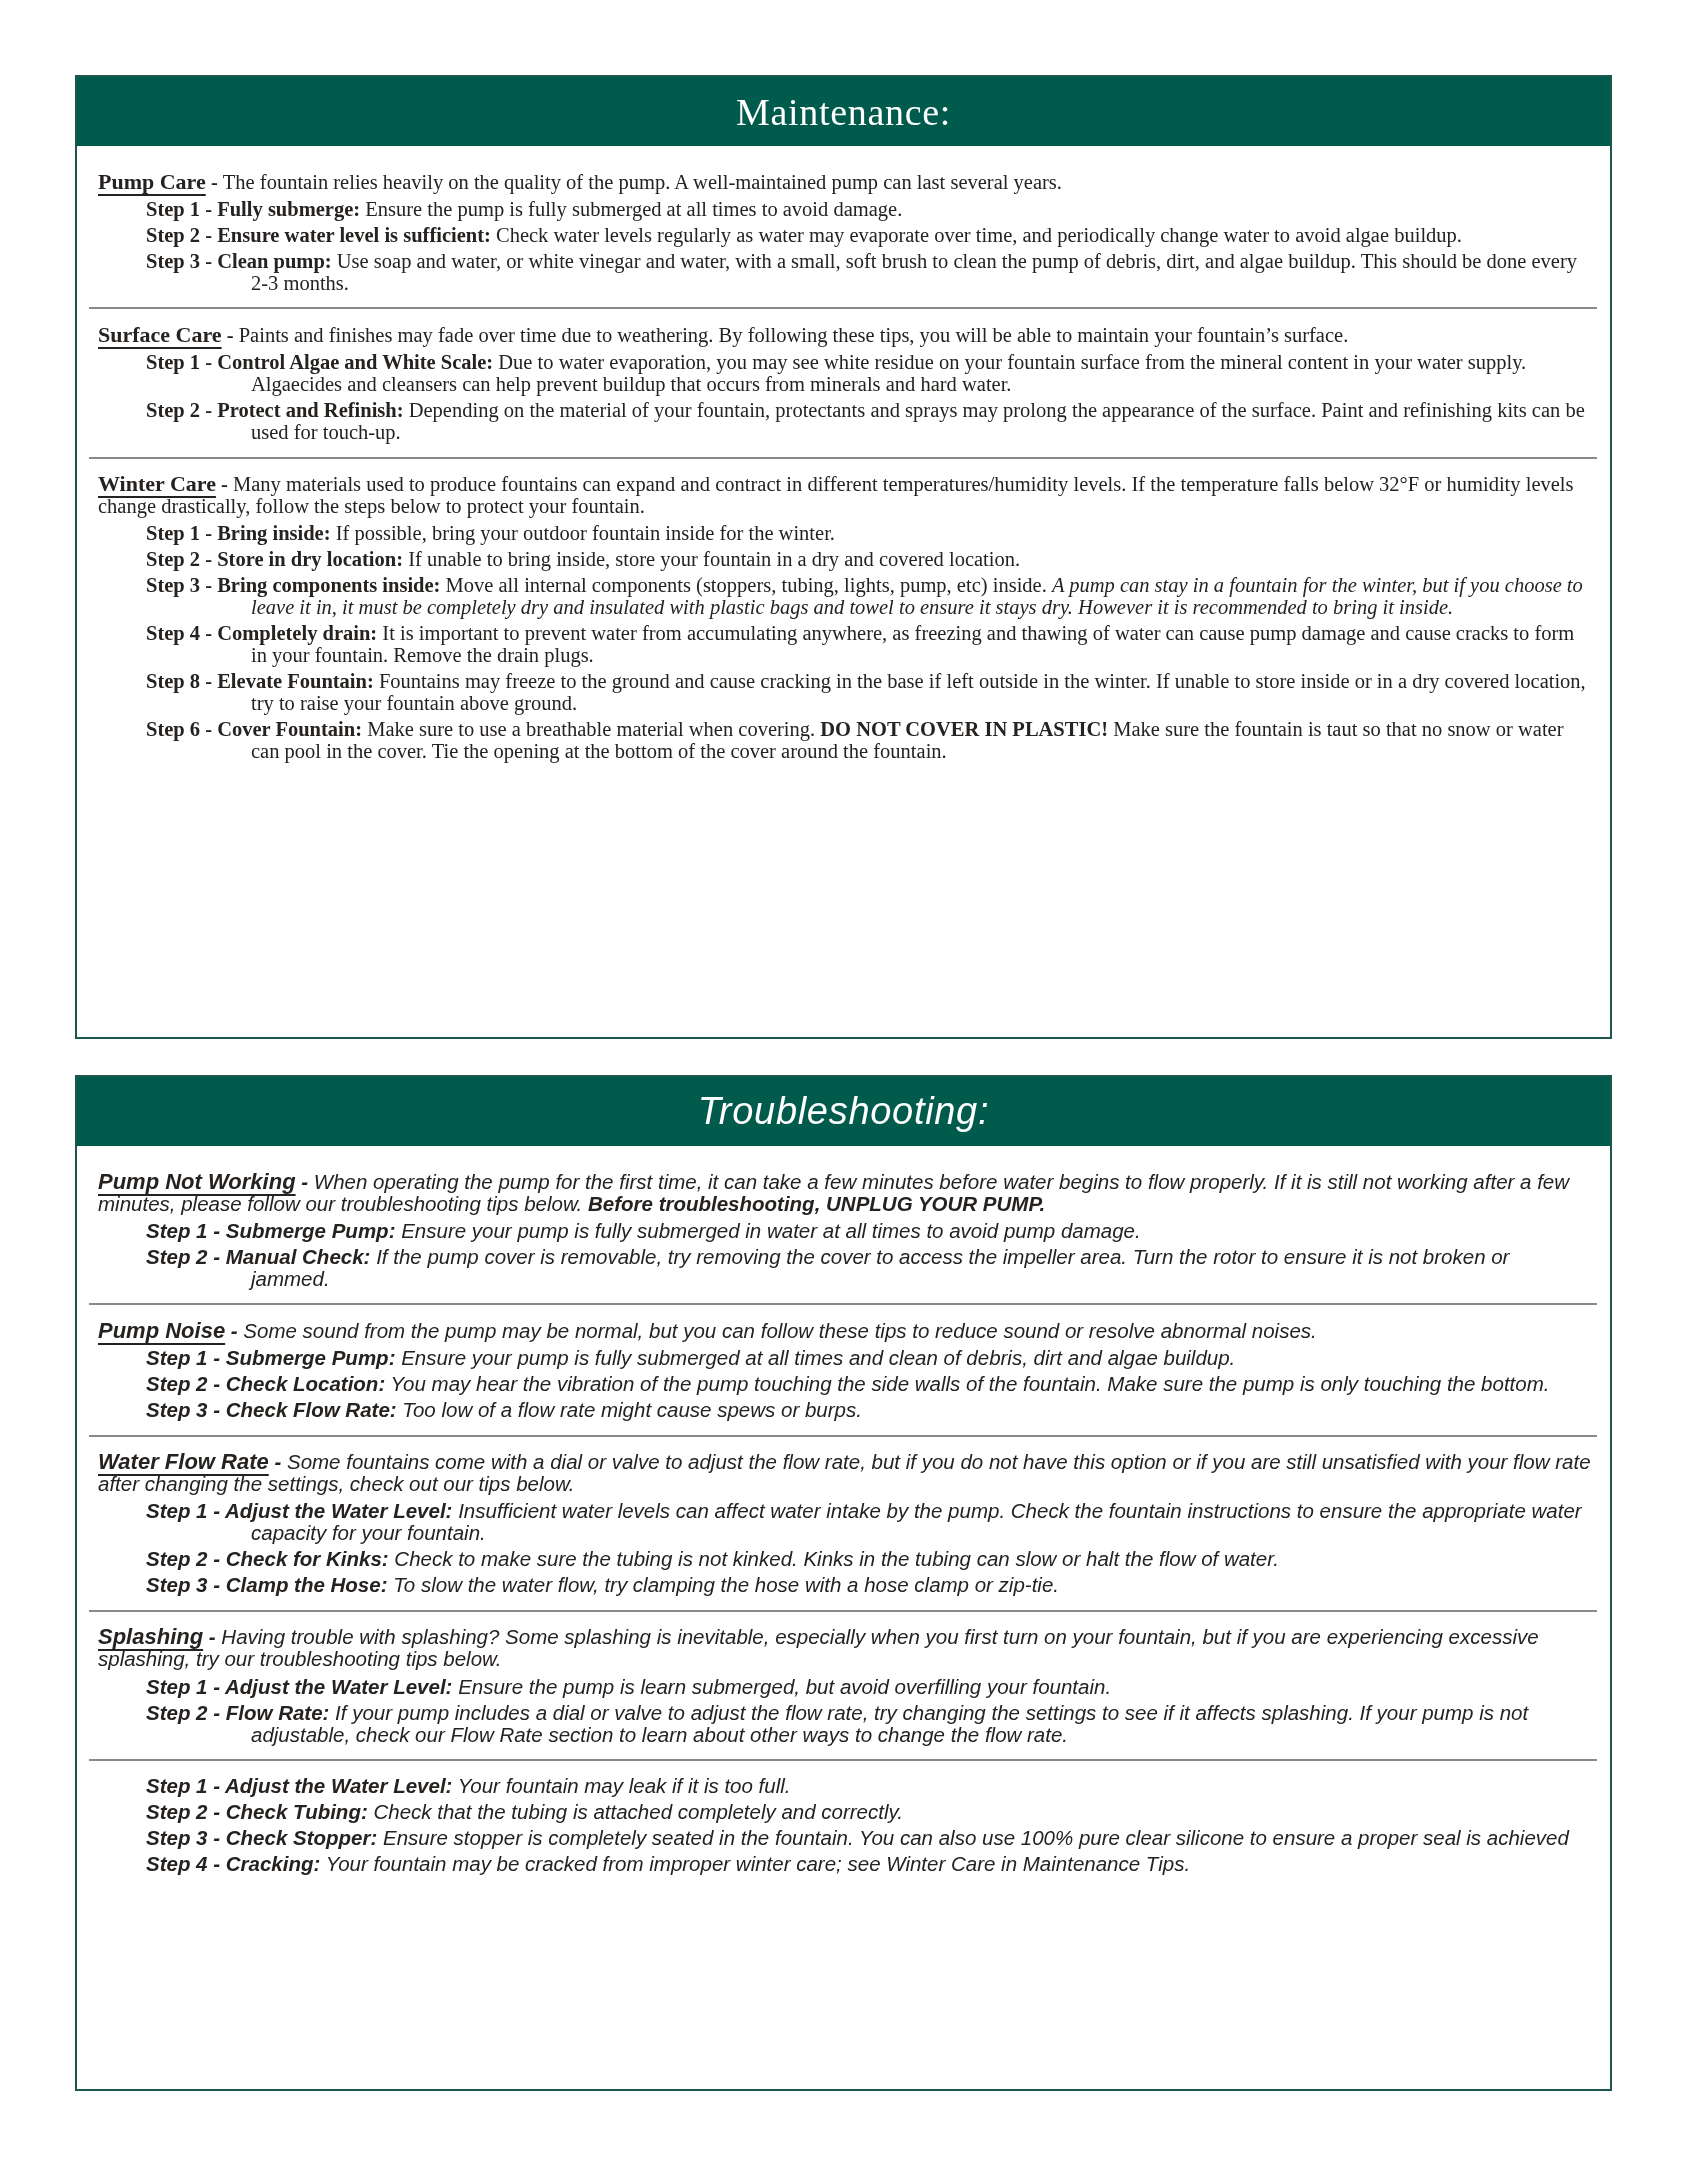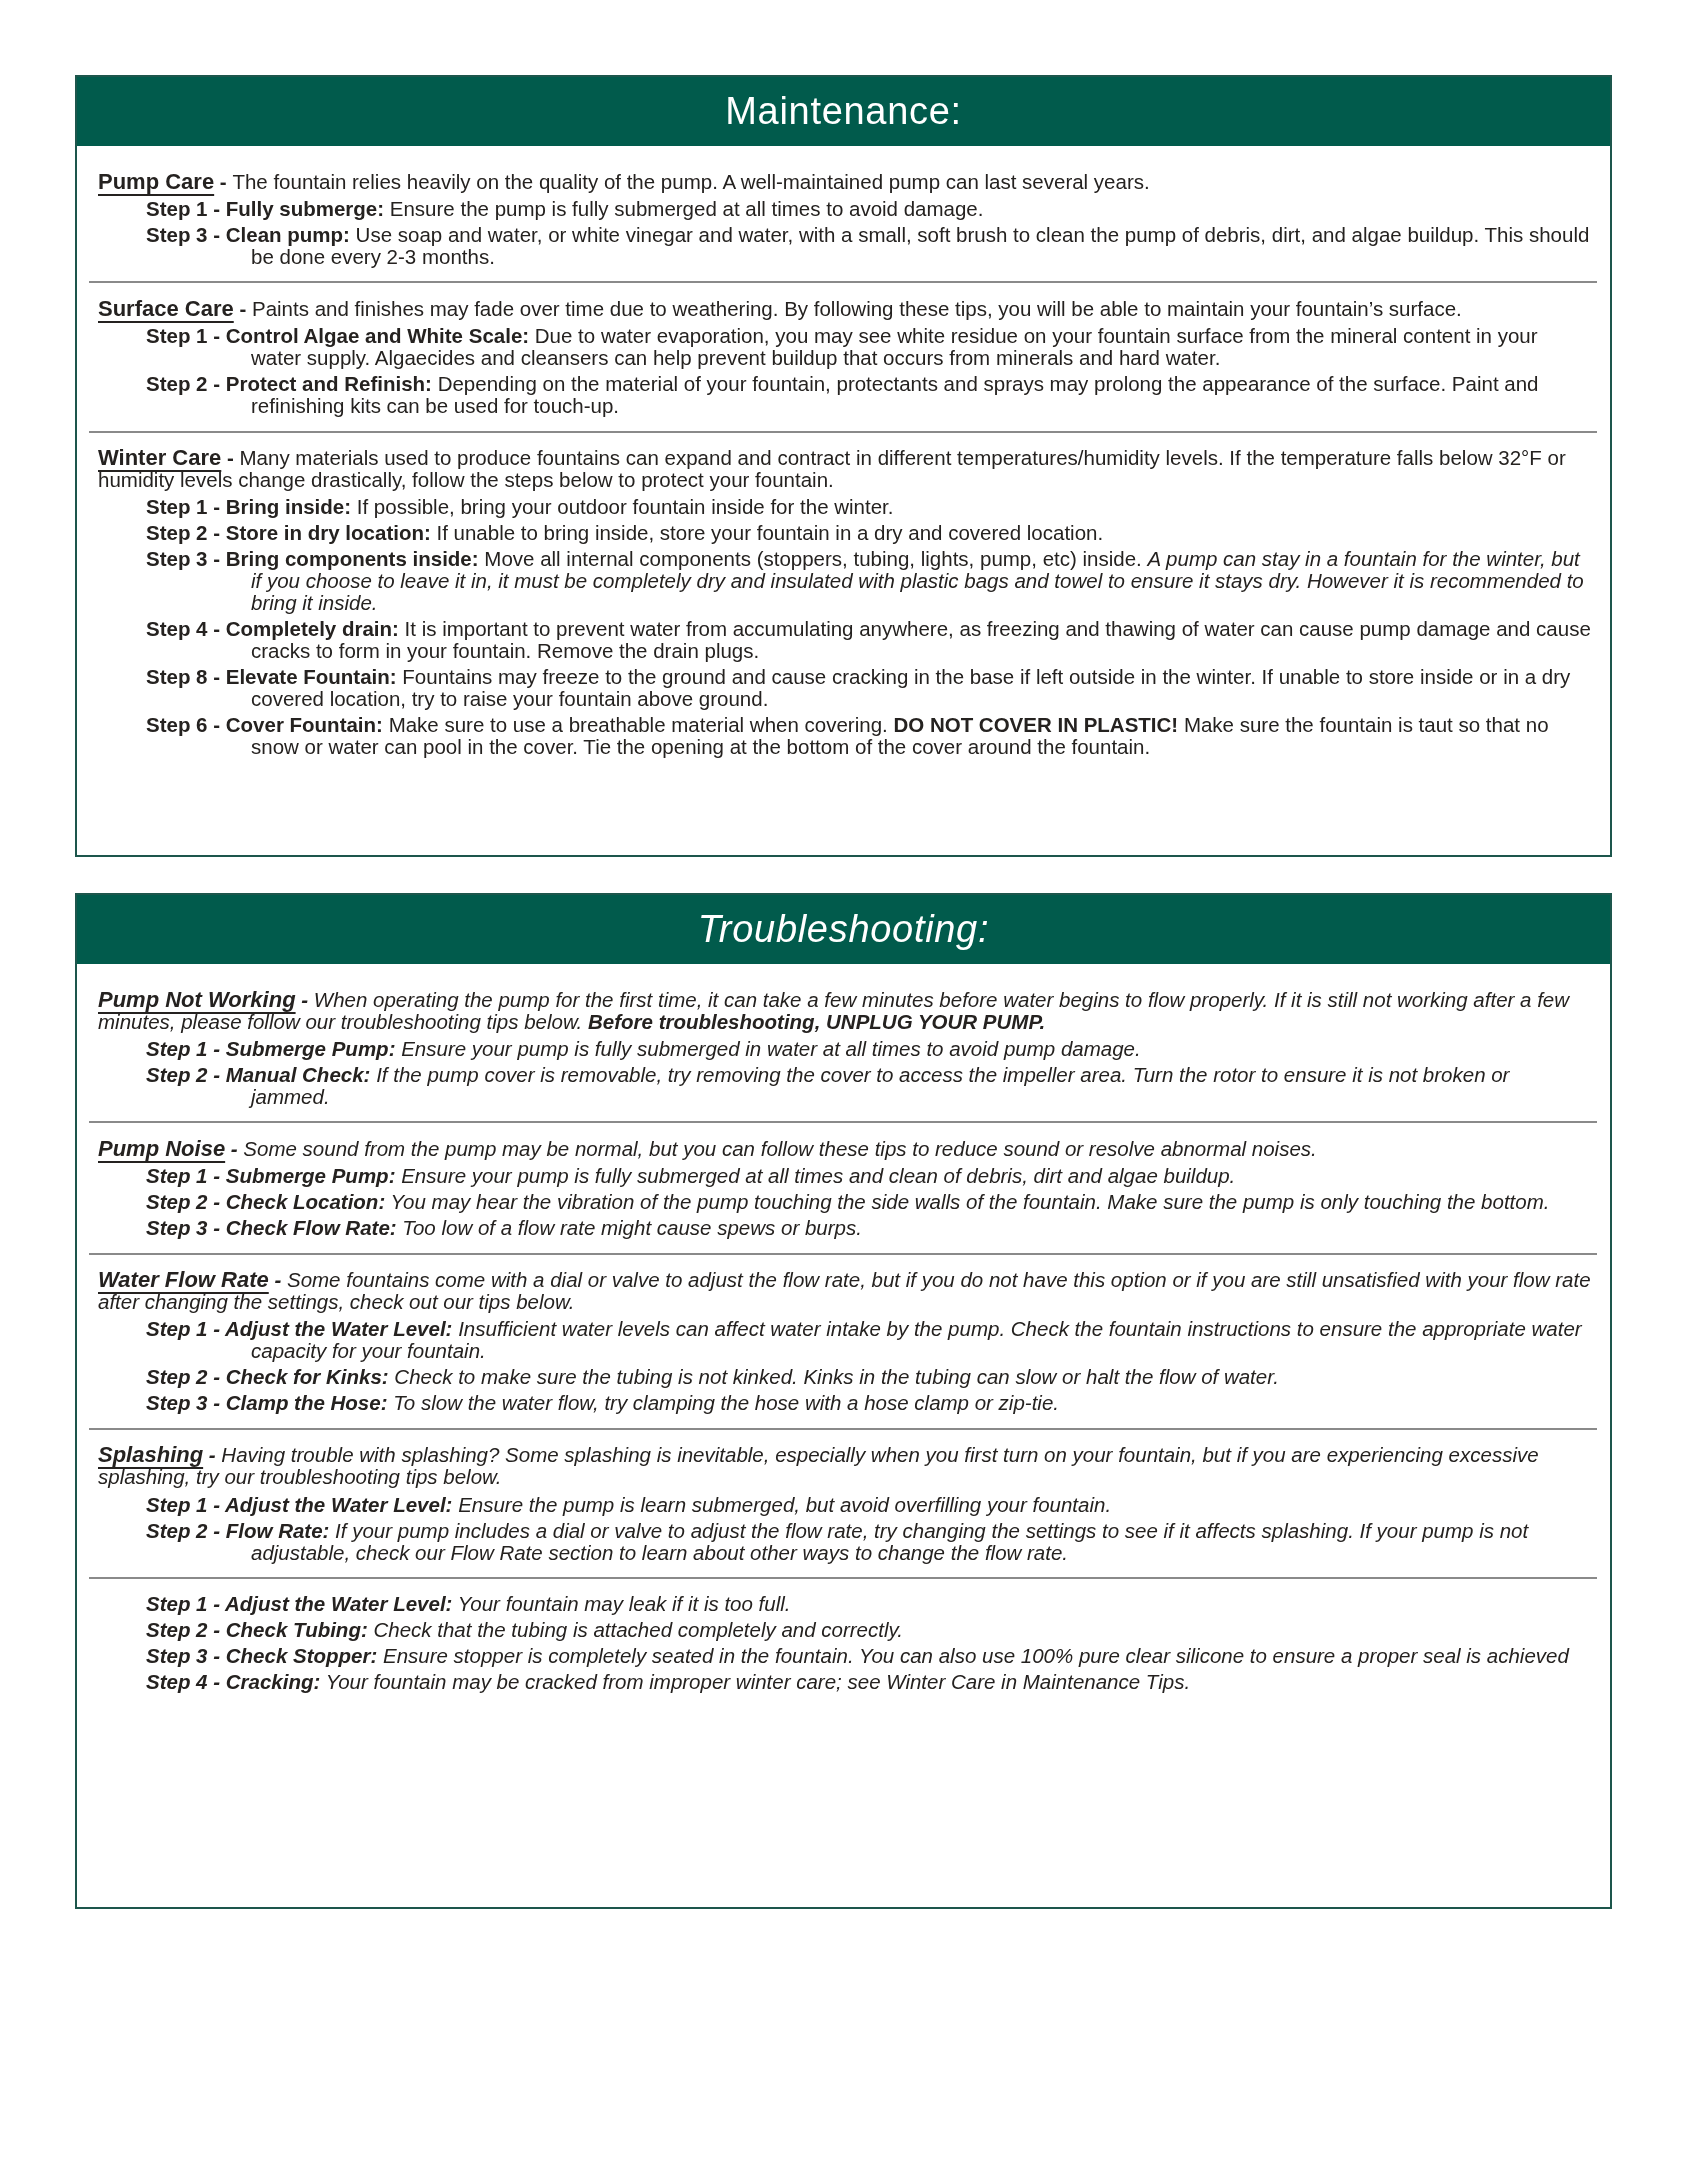--- a/index.html
+++ b/index.html
@@ -18,21 +18,21 @@
     position:relative;
     overflow:hidden;
   }
   .page{padding:75px 75px 0 75px;box-sizing:border-box;}
   .panel{
     border:2px solid var(--panel-border);
     box-sizing:border-box;
     background:#ffffff;
     overflow:hidden;
   }
-  .panel-maintenance{height:782px;}
+  .panel-maintenance{height:964px;font-family:Liberation Serif, serif;}
   .panel-troubleshooting{height:1016px;margin-top:36px;font-style:italic;}
   .panel-header{
     background:var(--header-bg);
     height:69px;
     display:flex;align-items:center;justify-content:center;
   }
   .panel-title{
     color:var(--header-text);
     font-size:38px;
     font-weight:400;
@@ -75,20 +75,21 @@
 
   <section class="panel panel-maintenance">
     <header class="panel-header">
       <h1 class="panel-title">Maintenance:</h1>
     </header>
     <div class="panel-body">
         <div class="group">
           <p class="intro"><span class="group-heading">Pump Care</span><span class="group-sep"> - </span><span class="seg">The fountain relies heavily on the quality of the pump. A well-maintained pump can last several years.</span></p>
           <div class="steps">
             <p class="step"><strong class="step-label">Step 1 - </strong><strong class="step-title">Fully submerge:</strong> <span class="seg">Ensure the pump is fully submerged at all times to avoid damage.</span></p>
+            <p class="step"><strong class="step-label">Step 2 - </strong><strong class="step-title">Ensure water level is sufficient:</strong> <span class="seg">Check water levels regularly as water may evaporate over time, and periodically change water to avoid algae buildup.</span></p>
             <p class="step"><strong class="step-label">Step 3 - </strong><strong class="step-title">Clean pump:</strong> <span class="seg">Use soap and water, or white vinegar and water, with a small, soft brush to clean the pump of debris, dirt, and algae buildup. This should be done every 2-3 months.</span></p>
           </div>
         </div>
         <hr class="divider">
         <div class="group">
           <p class="intro"><span class="group-heading">Surface Care</span><span class="group-sep"> - </span><span class="seg">Paints and finishes may fade over time due to weathering. By following these tips, you will be able to maintain your fountain’s surface.</span></p>
           <div class="steps">
             <p class="step"><strong class="step-label">Step 1 - </strong><strong class="step-title">Control Algae and White Scale:</strong> <span class="seg">Due to water evaporation, you may see white residue on your fountain surface from the mineral content in your water supply. Algaecides and cleansers can help prevent buildup that occurs from minerals and hard water.</span></p>
             <p class="step"><strong class="step-label">Step 2 - </strong><strong class="step-title">Protect and Refinish:</strong> <span class="seg">Depending on the material of your fountain, protectants and sprays may prolong the appearance of the surface. Paint and refinishing kits can be used for touch-up.</span></p>
           </div>

